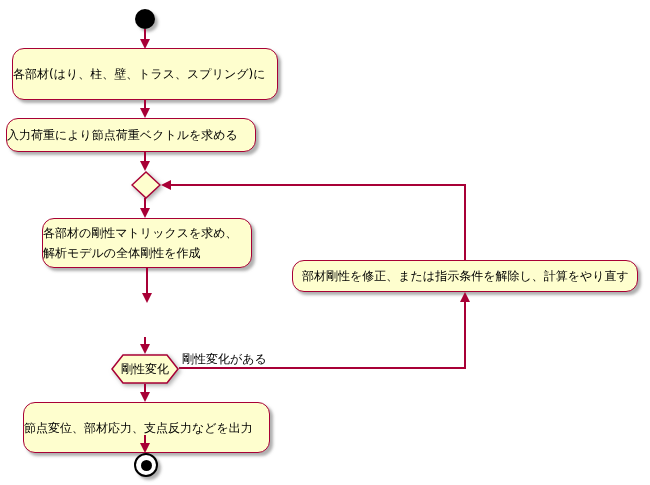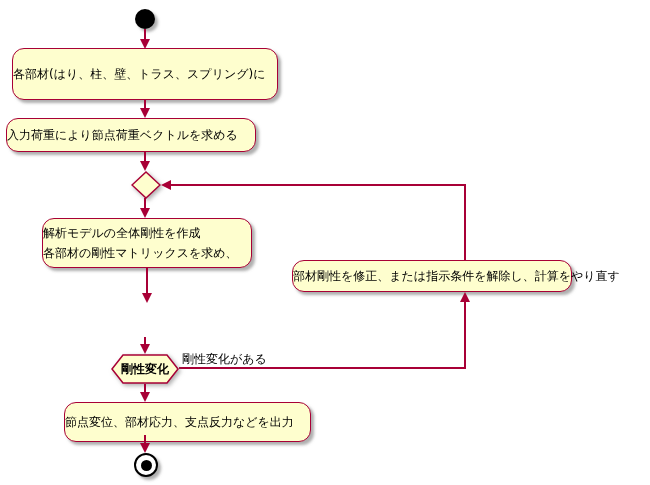--- a/index.html
+++ b/index.html
@@ -116,52 +116,52 @@
   </div>
 
   <div class="edge" style="left:171px; top:184px; width:295px; height:2px;"></div>
   <div class="arrow-left" style="left:161px; top:180px;"></div>
   <div class="edge" style="left:464px; top:184px; width:2px; height:76px;"></div>
 
   <div class="edge" style="left:144px; top:198px; width:2px; height:11px;"></div>
   <div class="arrow-down" style="left:140px; top:208px;"></div>
 
   <div class="activity" style="left:42px; top:218px; width:210px; height:50px;">
+    <span>各部材の剛性マトリックスを求め、</span>
     <span>解析モデルの全体剛性を作成</span>
-    <span>各部材の剛性マトリックスを求め、</span>
   </div>
 
-  <div class="activity" style="left:292px; top:260px; width:280px; height:32px; padding:0 0;">
+  <div class="activity" style="left:292px; top:260px; width:346px; height:32px; padding:0 9px;">
     <span>部材剛性を修正、または指示条件を解除し、計算をやり直す</span>
   </div>
 
   <div class="edge" style="left:179px; top:367px; width:287px; height:2px;"></div>
   <div class="edge" style="left:464px; top:301px; width:2px; height:68px;"></div>
   <div class="arrow-up" style="left:460px; top:292px;"></div>
 
   <div class="edge" style="left:146px; top:268px; width:2px; height:26px;"></div>
   <div class="arrow-down" style="left:142px; top:293px;"></div>
 
 
   <div class="edge" style="left:144px; top:337px; width:2px; height:8px;"></div>
   <div class="arrow-down" style="left:140px; top:344px;"></div>
 
   <div class="poly-node" style="left:111px; top:354px; width:68px; height:30px;">
     <svg width="68" height="30" viewBox="0 0 68 30">
       <polygon points="12,1 56,1 67,15 56,29 12,29 1,15" fill="#FEFECE" stroke="#A80036" stroke-width="1.5"></polygon>
     </svg>
-    <span class="poly-label" style="font-weight:bold;">剛性変化</span>
+    <span class="poly-label" style="font-weight:normal;">剛性変化</span>
   </div>
 
   <div class="edge-label" style="left:182px; top:352px;">剛性変化がある</div>
 
   <div class="edge" style="left:144px; top:384px; width:2px; height:9px;"></div>
   <div class="arrow-down" style="left:140px; top:392px;"></div>
 
-  <div class="activity" style="left:23px; top:402px; width:247px; height:40px;margin-left:41px;">
+  <div class="activity" style="left:23px; top:402px; width:247px; height:51px;">
     <span>節点変位、部材応力、支点反力などを出力</span>
   </div>
 
   <div class="edge" style="left:144px; top:435px; width:2px; height:8px;"></div>
   <div class="arrow-down" style="left:140px; top:443px;"></div>
 
   <div class="end-node" style="left:134px; top:453px;">
     <div class="dot"></div>
   </div>
 

